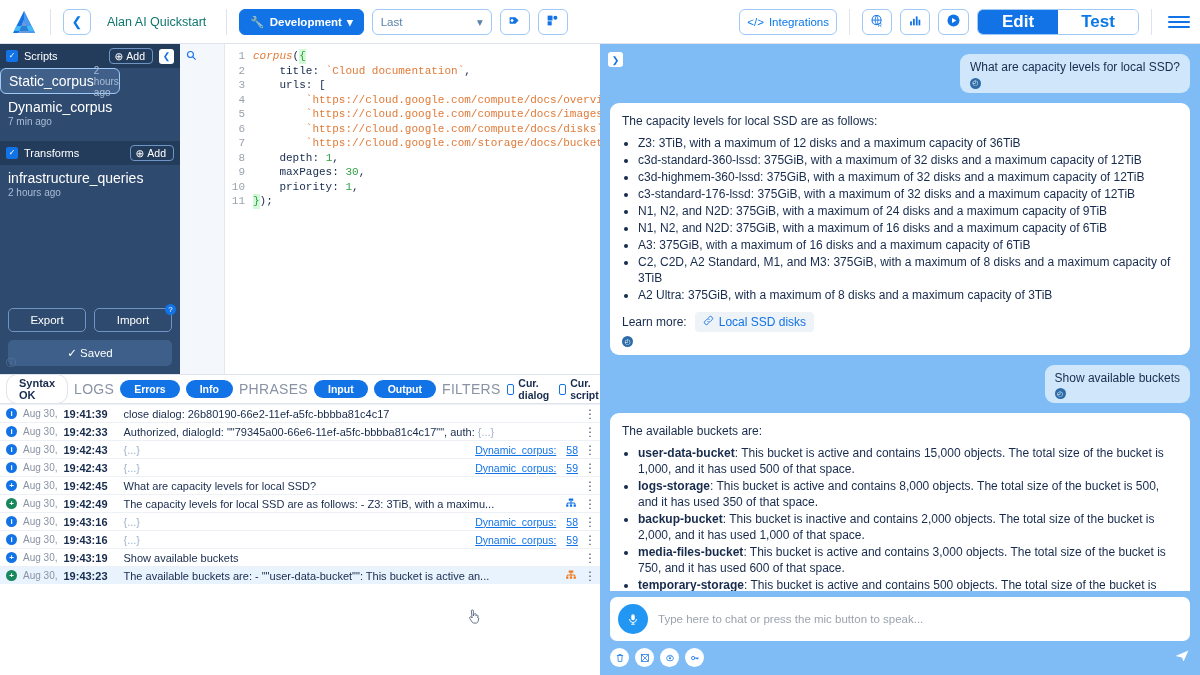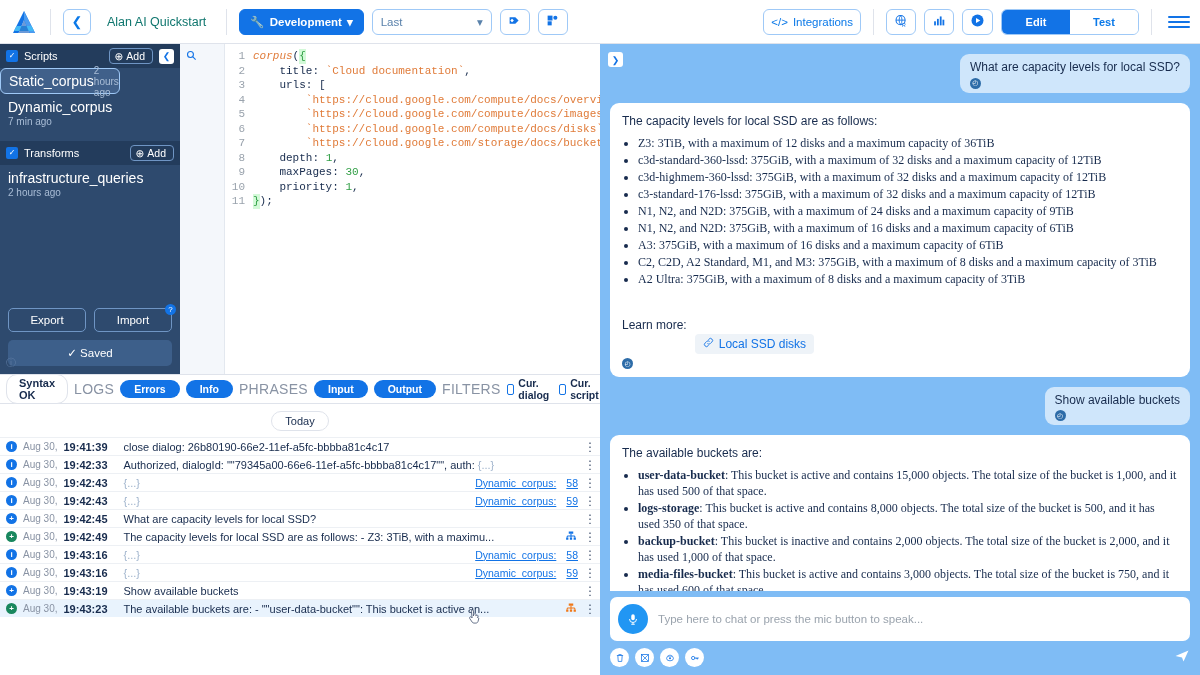--- a/index.html
+++ b/index.html
@@ -38,22 +38,22 @@
   .sel {
     height: 26px; width: 120px; border: 1px solid #9fc9f7; border-radius: 6px;
     background: #fff; color: #5a82ab; display: flex; align-items: center;
     justify-content: space-between; padding: 0 8px; font-size: 11.5px; cursor: pointer;
   }
   .spacer { flex: 1 1 auto; }
   .seg {
     display: flex; border: 1px solid #9fc9f7; border-radius: 6px; overflow: hidden; height: 26px;
   }
   .seg div {
-    width: 68px; display: flex; align-items: center; justify-content: center;
-    font-size: 11px; font-weight: bold; cursor: pointer; color: #0b79e8; background: #fff;
+    width: 80px; display: flex; align-items: center; justify-content: center;
+    font-size: 17px; font-weight: bold; cursor: pointer; color: #0b79e8; background: #fff;
   }
   .seg div.active { background: #1273e6; color: #fff; }
   .hamburger { width: 22px; display: flex; flex-direction: column; gap: 3px; cursor: pointer; margin-left: 4px; }
   .hamburger i { display: block; height: 2px; background: #1273e6; border-radius: 1px; }
 
   
   .body { flex: 1 1 auto; display: flex; min-height: 0; }
   .left { width: 600px; flex: 0 0 600px; display: flex; flex-direction: column; min-height: 0; }
   .editor-row { height: 330px; flex: 0 0 330px; display: flex; min-height: 0; }
 
@@ -170,26 +170,26 @@
   }
   .row-user { display: flex; justify-content: flex-end; margin: 4px 0 10px; }
   .bub-user {
     background: #cfe6fb; border-radius: 9px; padding: 6px 10px 4px; max-width: 74%;
     font-size: 12px; color: #172b4d;
   }
   .bub-bot {
     background: #fff; border-radius: 9px; padding: 10px 12px 7px; font-size: 12px;
     color: #172b4d; line-height: 16px; margin-bottom: 10px;
   }
-  .bub-bot ul { margin: 6px 0 6px 16px; font-family: Liberation Serif, serif; }
+  .bub-bot ul { margin: 6px 0 6px 16px; }
   .bub-bot li { margin: 0 0 1px 0; }
   .learn { display: flex; align-items: center; gap: 8px; margin-top: 9px; font-size: 12px; }
   .learn-chip {
     background: #eef3f8; border-radius: 4px; padding: 2px 8px; color: #1273e6;
-    display: inline-flex; align-items: center; gap: 5px; cursor: pointer; margin-top: 38px;
+    display: inline-flex; align-items: center; gap: 5px; cursor: pointer;
   }
   .tinyclock {
     width: 11px; height: 11px; border-radius: 50%; background: #2d6ca8; color: #fff;
     display: inline-flex; align-items: center; justify-content: center; font-size: 7px; margin-top: 3px;
   }
 
   .chat-input-wrap { flex: 0 0 auto; padding: 6px 10px 8px; }
   .chat-input {
     background: #fff; border-radius: 7px; height: 44px; display: flex; align-items: center;
     padding: 0 8px; gap: 10px;
@@ -407,23 +407,20 @@
         </span>
         <span class="tb-icon">
           <svg width="14" height="14" viewBox="0 0 16 16">
               <rect x="2" y="2" width="12" height="12" rx="2" fill="none" stroke="#1273e6" stroke-width="1.2"></rect>
               <path d="M8 4.5v5M5.6 7.6L8 10l2.4-2.4M5 12h6" stroke="#1273e6" stroke-width="1.2" fill="none"></path>
             </svg>
         </span>
       </div>
 
       <div class="loglist">
-        <div class="today-wrap">
-          <span class="today">Today</span>
-        </div>
         <div id="logrows">
             <div class="logrow">
               <span class="ri info">i</span>
               <span class="rdate">Aug 30,</span>
               <span class="rtime">19:41:39</span>
               <span class="rtext">close dialog: 26b80190-66e2-11ef-a5fc-bbbba81c4c17</span>
               <span class="kebab">⋮</span>
             </div>
             <div class="logrow">
               <span class="ri info">i</span>

